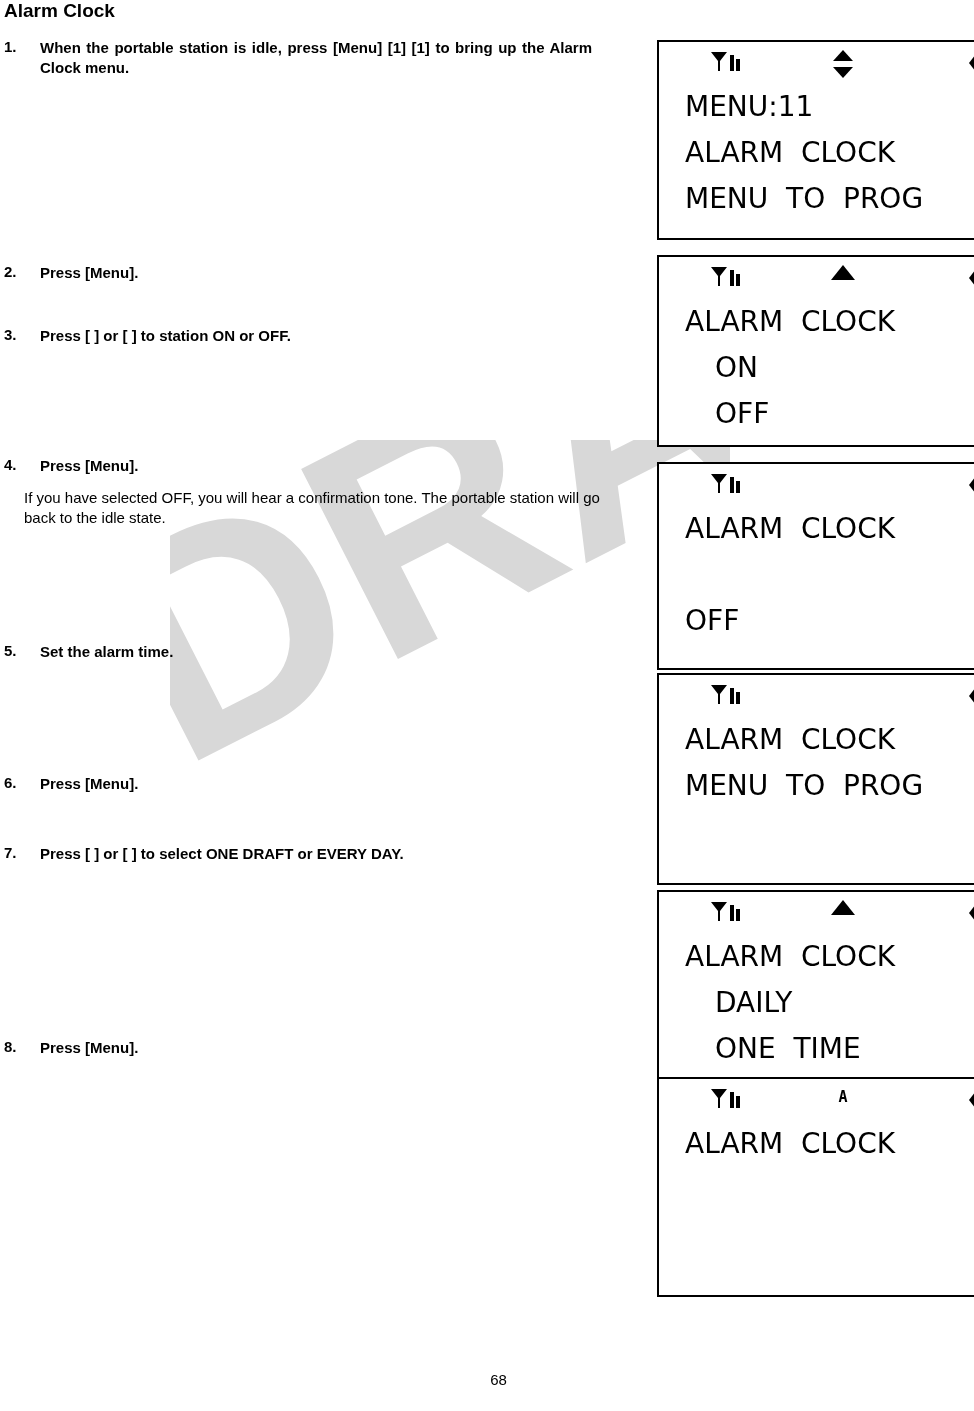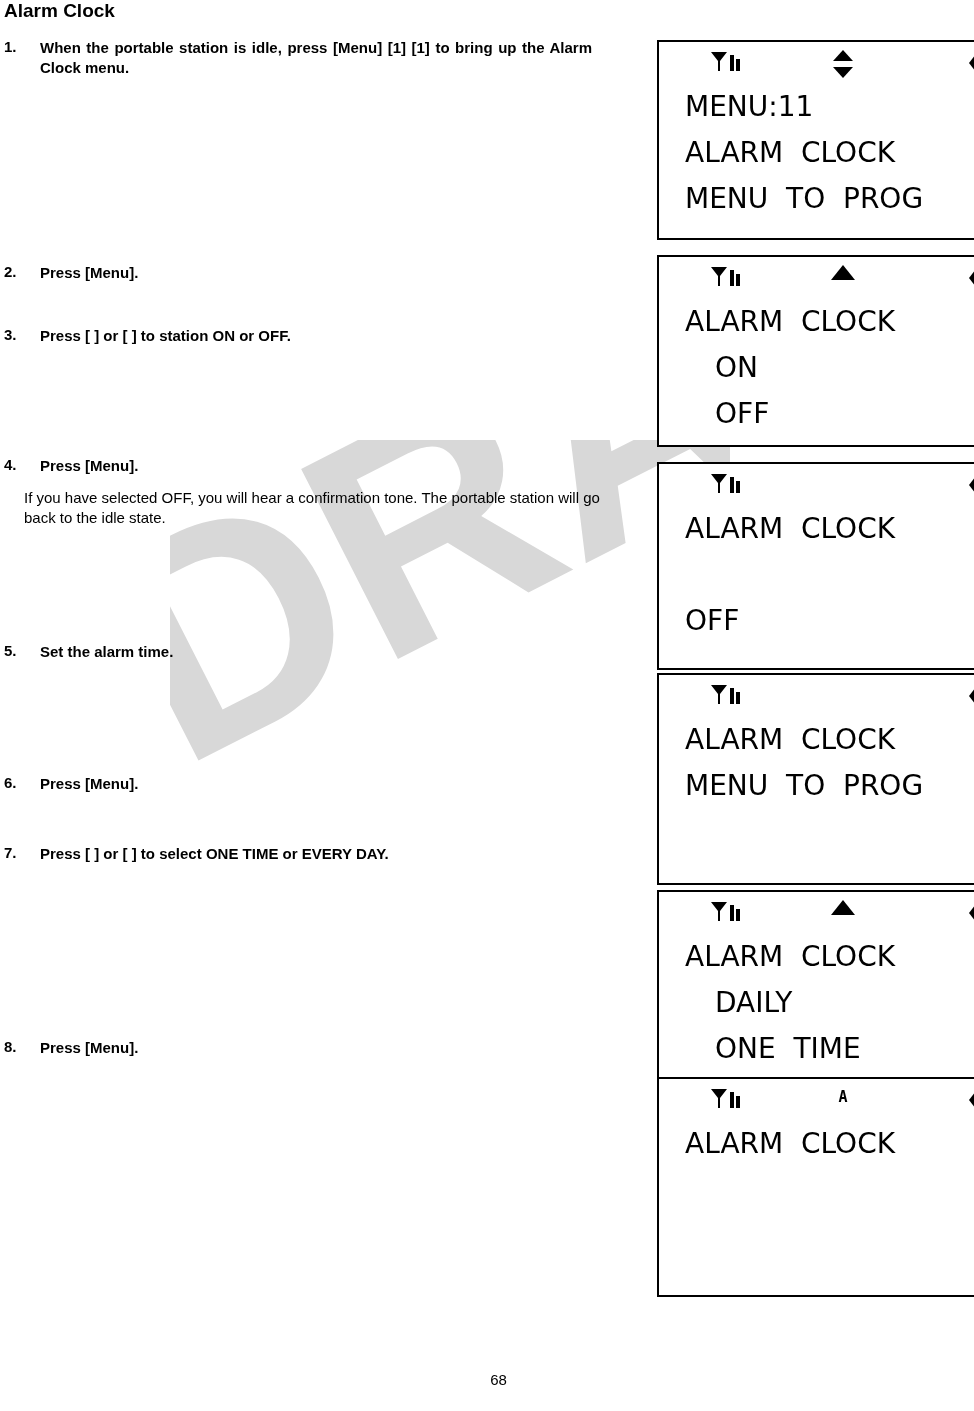--- a/index.html
+++ b/index.html
@@ -173,21 +173,21 @@
     <div class="step-text">Set the alarm time.</div>
   </div>
 
   <div class="step" style="top:736px;">
     <div class="step-num">6.</div>
     <div class="step-text">Press [Menu].</div>
   </div>
 
   <div class="step" style="top:806px;">
     <div class="step-num">7.</div>
-    <div class="step-text">Press [   ] or [   ] to select ONE TIME  or EVERY DAY.</div>
+    <div class="step-text">Press [   ] or [   ] to select ONE DRAFT  or EVERY DAY.</div>
   </div>
 
   <div class="step" style="top:1000px;">
     <div class="step-num">8.</div>
     <div class="step-text">Press [Menu].</div>
   </div>
 
 </div>
 
 <div id="screens">

